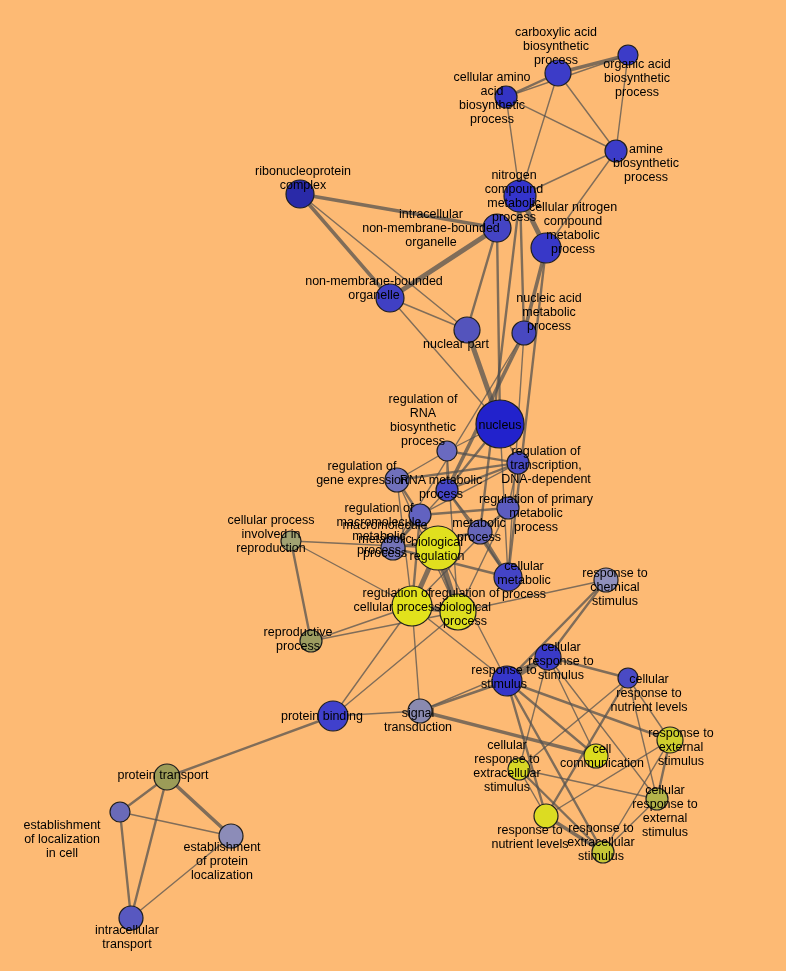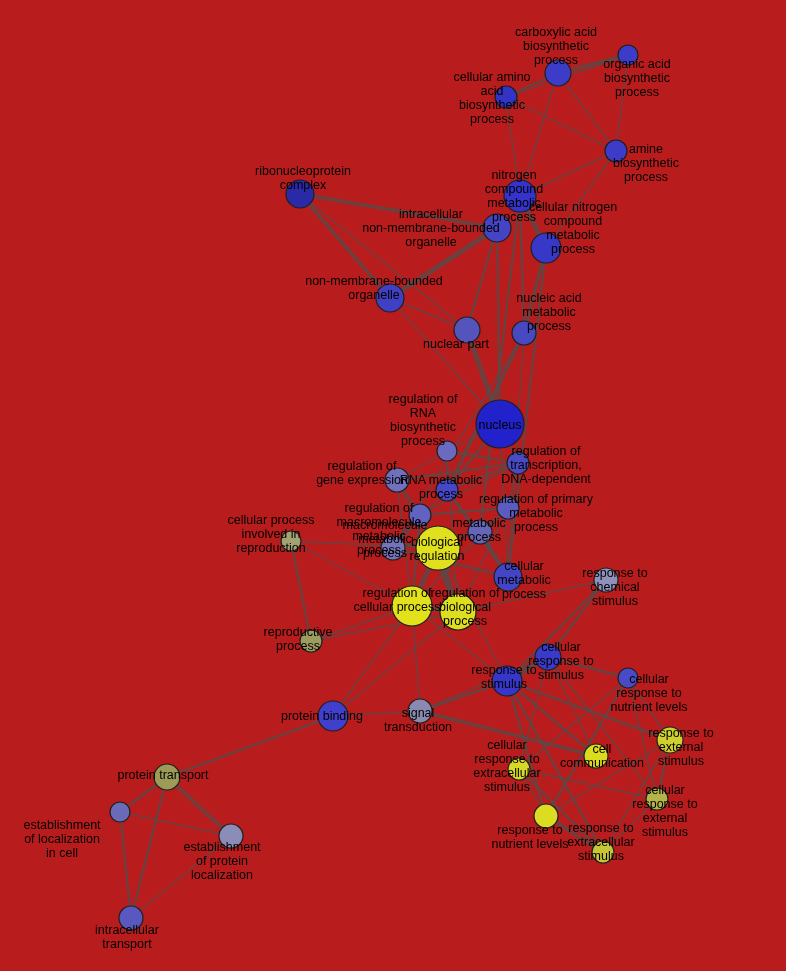--- a/index.html
+++ b/index.html
@@ -5,21 +5,21 @@
   html, body {
     margin: 0;
     padding: 0;
     background: #ffffff;
   }
   .graph-wrap {
     width: 786px;
     height: 971px;
     position: relative;
     overflow: hidden;
-    background: #b91c1c;
+    background: #fdba74;
   }
   svg {
     display: block;
   }
   svg text {
     font-family: "Liberation Sans", sans-serif;
     font-weight: 500;
   }
 </style>
 </head>

